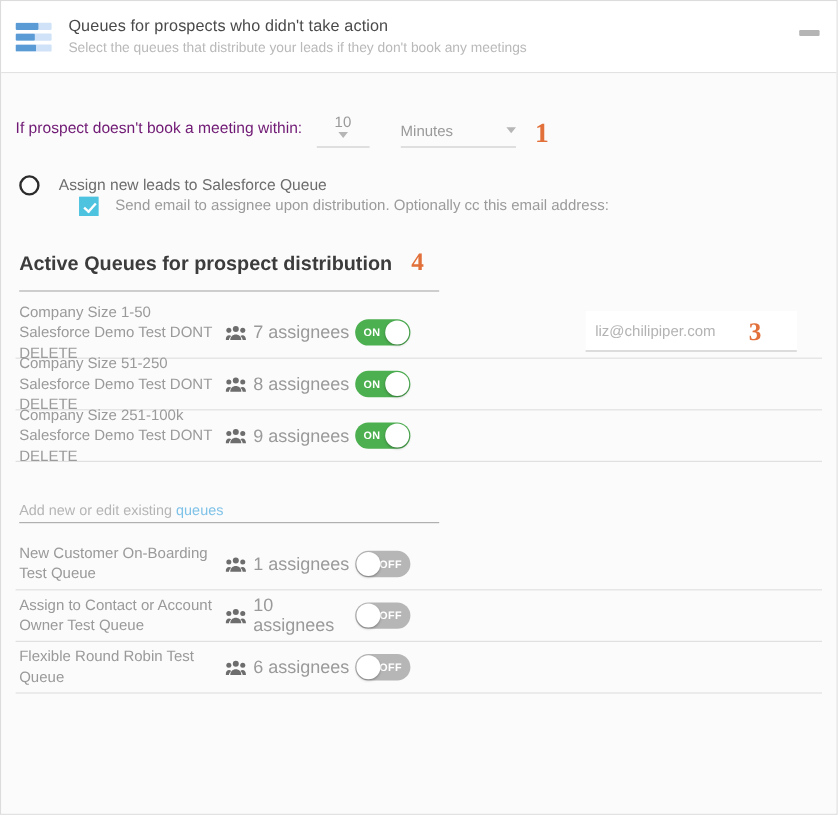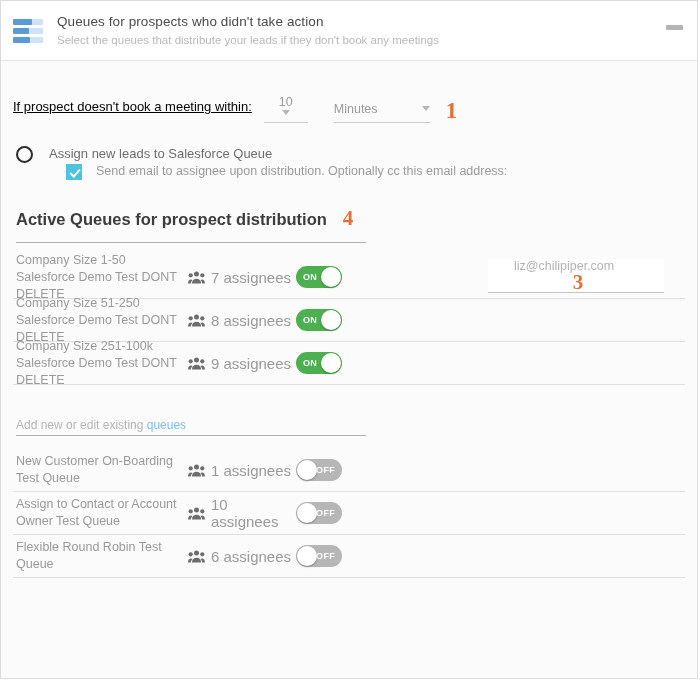--- a/index.html
+++ b/index.html
@@ -100,24 +100,23 @@
   
   .timing-row {
     display: flex;
     align-items: flex-end;
     padding-top: 28px;
     height: 34px;
     box-sizing: content-box;
   }
   .timing-label {
     font-size: 13px;
-    color: #000000;
+    color: #701a75;
     line-height: 20px;
     padding-bottom: 6px;
-    text-decoration: underline;
   }
   .select {
     position: relative;
     margin-left: 12px;
     border-bottom: 1px solid #cccccc;
     display: flex;
     align-items: center;
     padding-bottom: 5px;
     box-sizing: border-box;
   }
@@ -231,21 +230,20 @@
     left: 487px;
     top: 198px;
     width: 176px;
     height: 34px;
     background: #ffffff;
     border-bottom: 1px solid #c6c6c6;
     display: flex;
     align-items: center;
     padding: 0 8px;
     box-sizing: border-box;
-    flex-direction: column;
   }
   .email-input {
     border: none;
     outline: none;
     background: transparent;
     font-family: "Liberation Sans", sans-serif;
     font-size: 12.5px;
     color: #9b9b9b;
     width: 124px;
     padding: 0;

